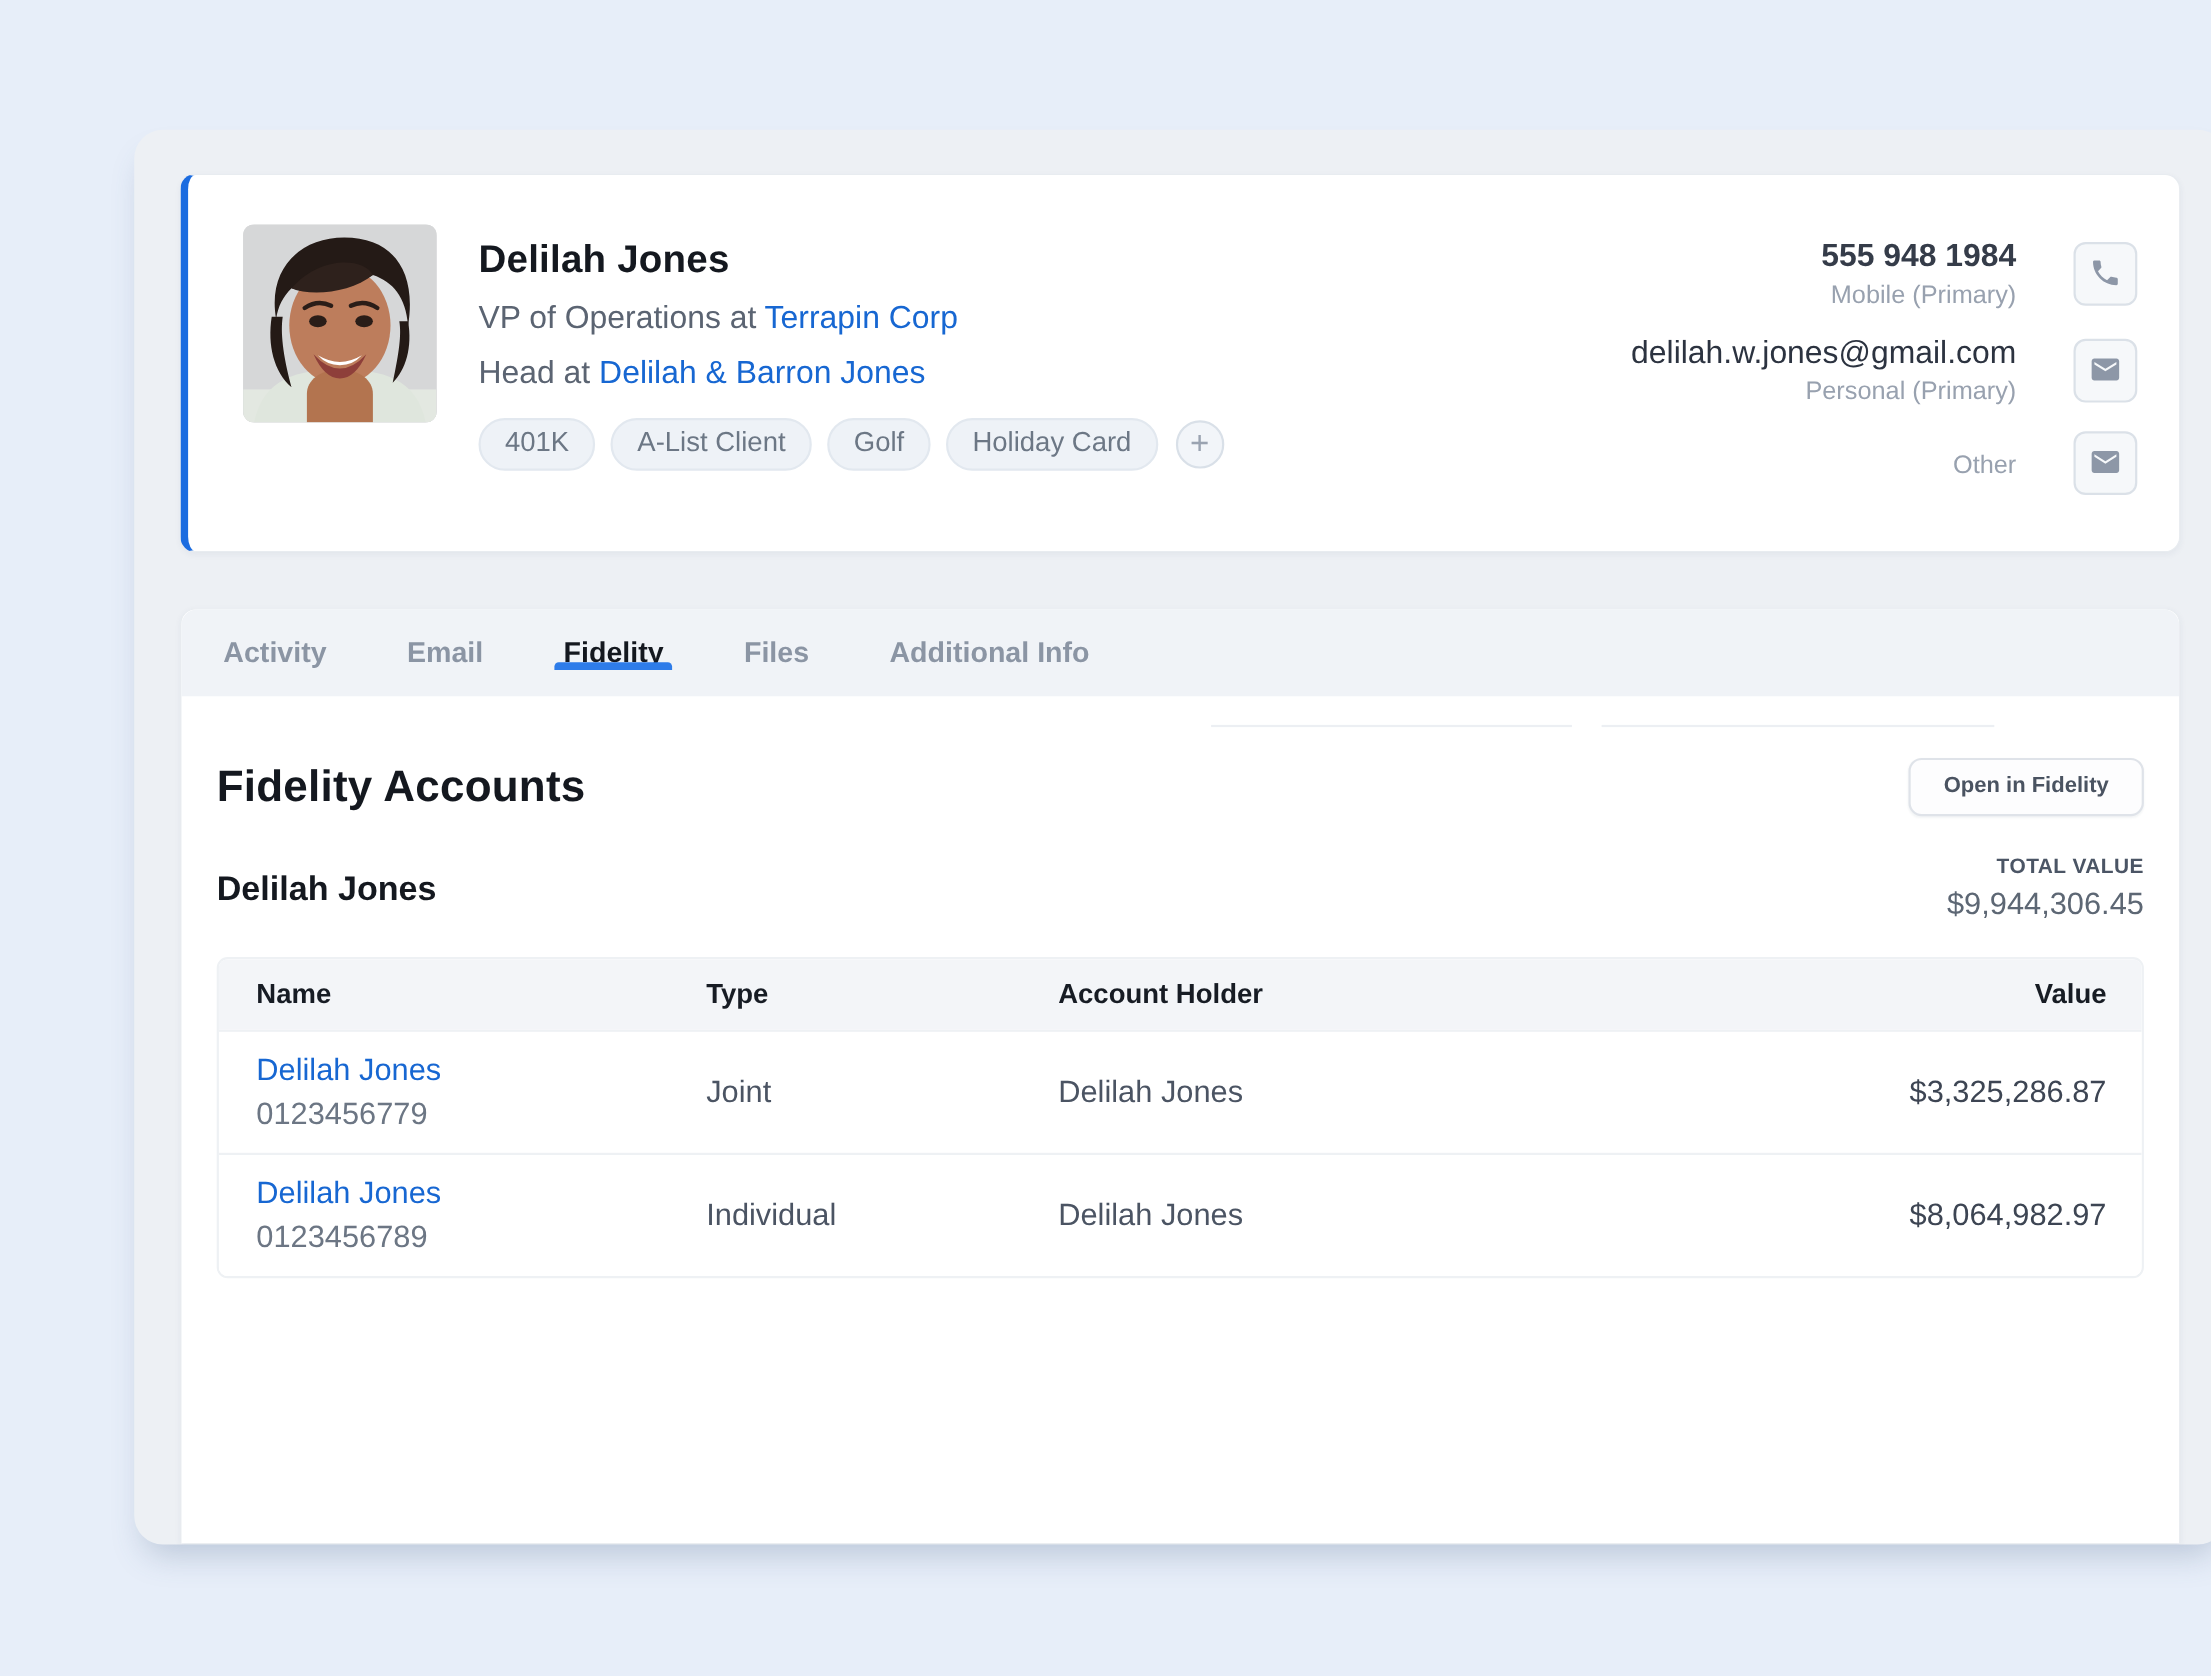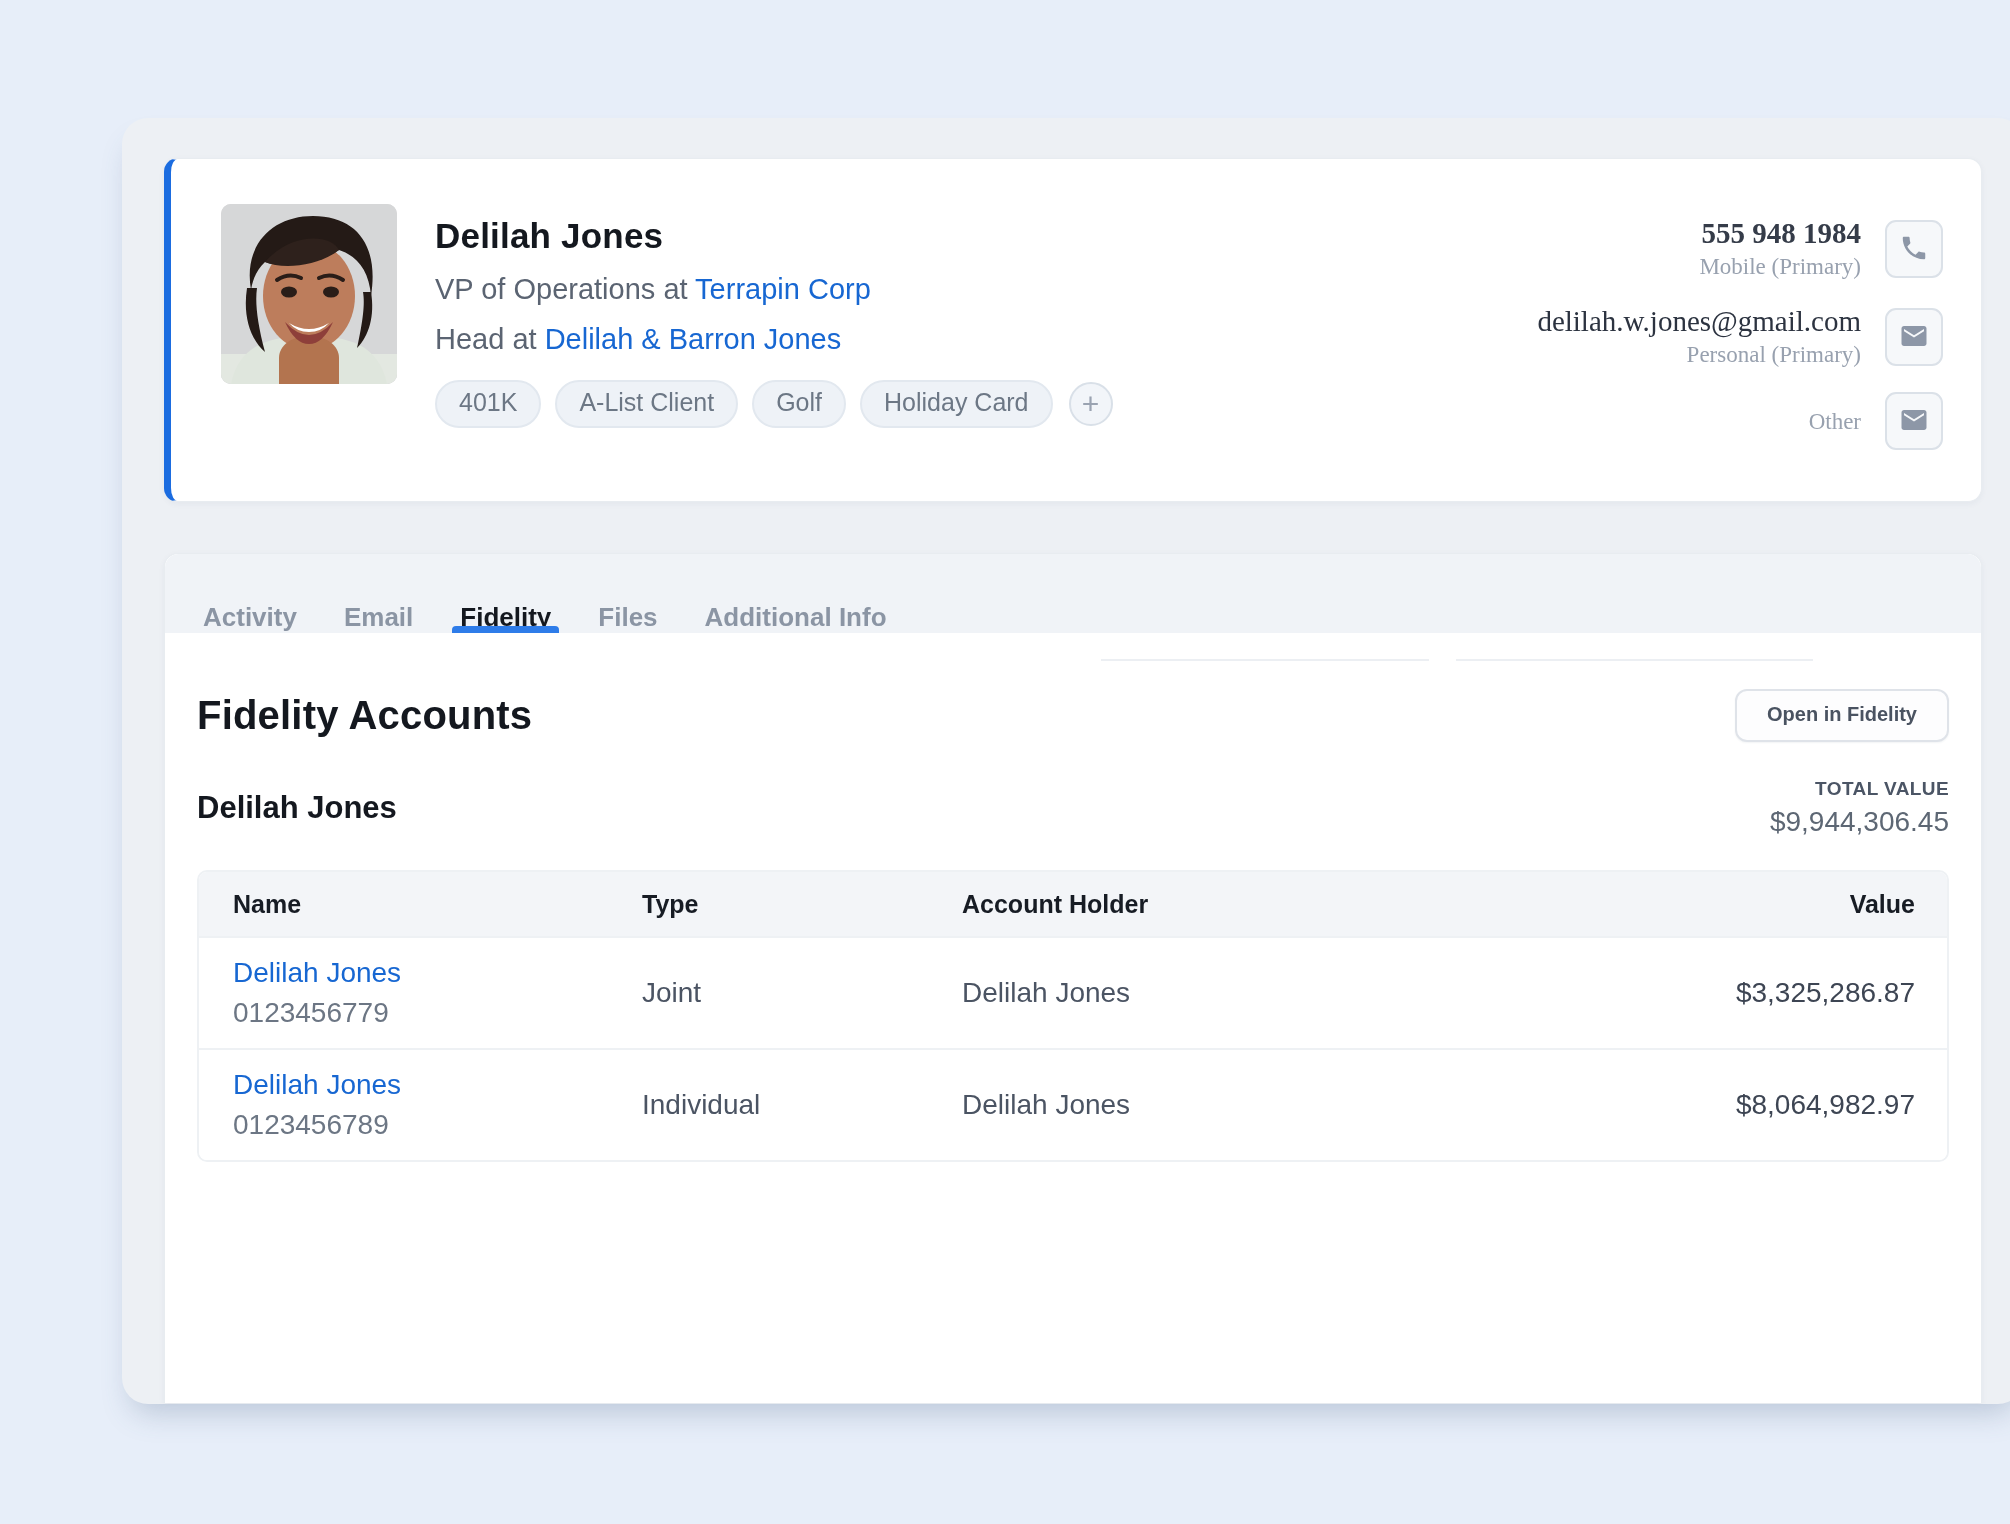--- a/index.html
+++ b/index.html
@@ -68,21 +68,21 @@
     cursor: pointer;
     margin-left: 2px;
   }
   .contact-col {
     margin-left: auto;
     margin-top: 12px;
     display: flex;
     flex-direction: column;
     gap: 22px;
   }
-  .contact-row { display: flex; align-items: center; gap: 24px; justify-content: flex-end; font-family: Liberation Serif, serif; }
+  .contact-row { display: flex; align-items: center; gap: 52px; justify-content: flex-end; }
   .contact-texts { text-align: right; }
   .contact-value { font-size: 29px; color: #2c3340; line-height: 34px; }
   .contact-value.bold { font-weight: 700; color: #353c49; }
   .contact-label { font-size: 23px; color: #98a1af; line-height: 30px; margin-top: 2px; }
   .icon-btn {
     width: 58px; height: 58px;
     flex: 0 0 auto;
     background: #f6f8fa;
     border: 2px solid #dbe1e8;
     border-radius: 11px;
@@ -99,22 +99,22 @@
     border: 1px solid #e8ecf0;
     border-bottom: none;
     border-radius: 14px 14px 0 0;
     box-shadow: 0 2px 6px rgba(40,60,90,.05);
   }
   .tabbar {
     height: 79px;
     background: #f0f3f7;
     border-radius: 14px 14px 0 0;
     display: flex;
-    align-items: flex-end;
-    gap: 43px;
+    align-items: center;
+    gap: 69px;
     padding: 0 36px;
   }
   .tab {
     position: relative;
     font-family: inherit;
     background: none; border: none;
     font-size: 26px; font-weight: 700;
     color: #8b95a4;
     cursor: pointer;
     padding: 0 2px;

